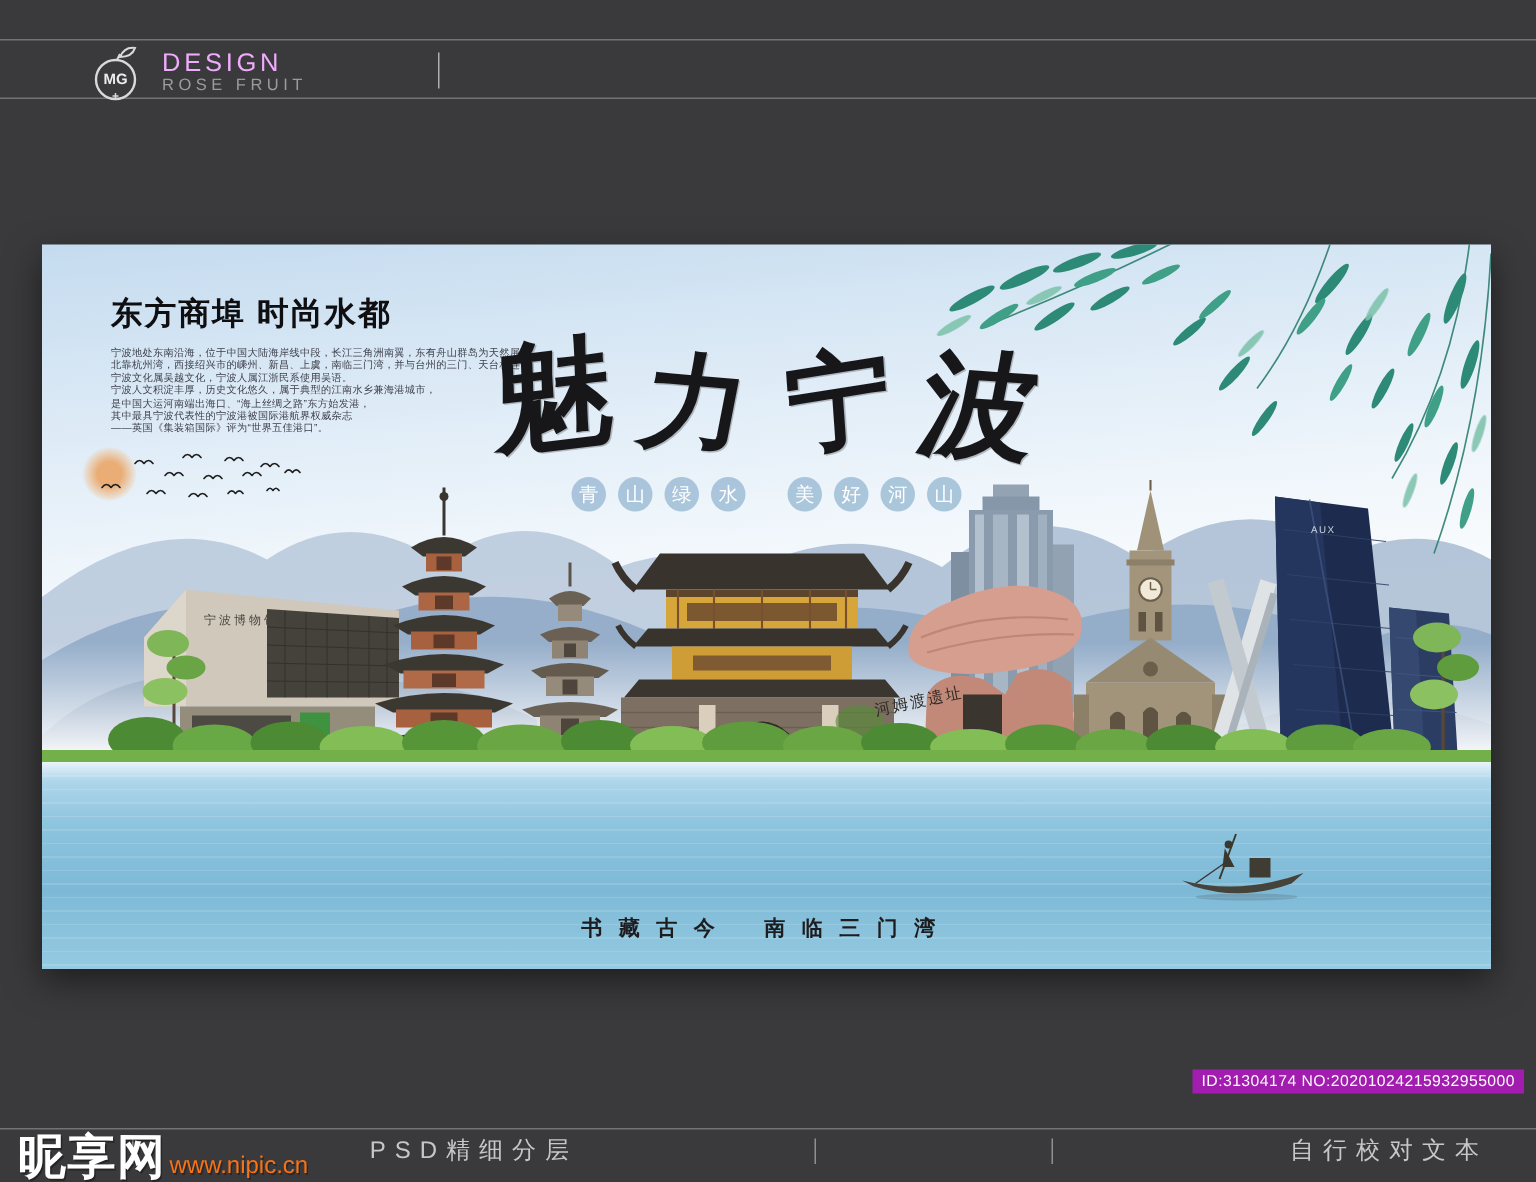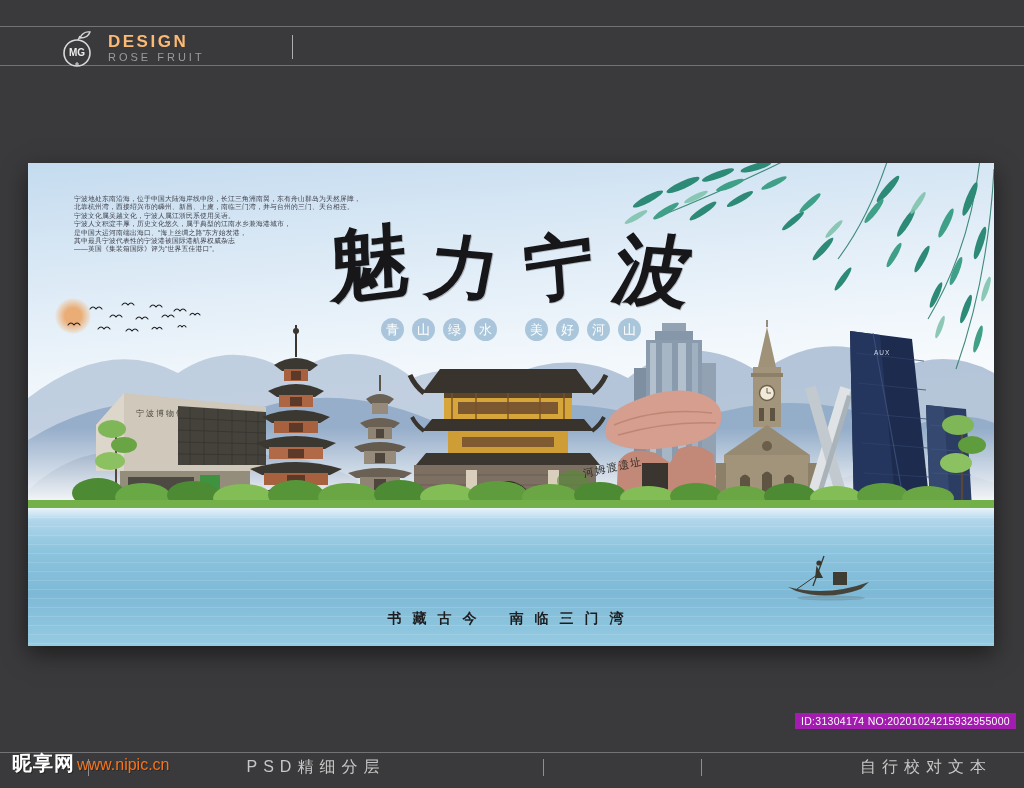--- a/index.html
+++ b/index.html
@@ -6,21 +6,21 @@
   body{
     width:1024px;height:788px;position:relative;overflow:hidden;
     background:#3a3a3c;
     font-family:"Liberation Sans", sans-serif;
     -webkit-font-smoothing:antialiased;
   }
   .hairline{position:absolute;left:0;width:1024px;height:1px;background:#737375;}
   
   .header{position:absolute;left:0;top:27px;width:1024px;height:38px;}
   .logo-wrap{position:absolute;left:56px;top:2px;width:44px;height:40px;}
-  .logo-name{position:absolute;left:108px;top:5px;color:#fdba74;font-size:17px;font-weight:bold;letter-spacing:2.5px;}
+  .logo-name{position:absolute;left:108px;top:5px;color:#f0abfc;font-size:17px;font-weight:normal;letter-spacing:2.5px;}
   .logo-sub{position:absolute;left:108px;top:24px;color:#9b9b9b;font-size:11px;letter-spacing:3px;}
   .brand{position:absolute;left:186px;top:5px;color:#f2f2f2;font-size:24px;font-weight:bold;letter-spacing:5px;}
   .hdr-div{position:absolute;left:292px;top:8px;width:1px;height:24px;background:#aeaeae;}
   .hdr-slogan{position:absolute;left:305px;top:8px;color:#d8d8d8;font-size:20px;font-weight:300;letter-spacing:7px;}
   
   .poster{
     position:absolute;left:28px;top:163px;width:966px;height:483px;overflow:hidden;
     background:linear-gradient(175deg,#c4dbef 0%,#d9e8f5 18%,#eef5fb 38%,#fbfdfe 55%,#f3f9fc 70%);
     box-shadow:0 8px 22px rgba(0,0,0,.5);
   }
@@ -53,21 +53,21 @@
   .shore-glow{position:absolute;left:0;top:-4px;width:966px;height:16px;
     background:linear-gradient(180deg,rgba(255,255,255,.85),rgba(255,255,255,0));}
   .poster-slogan{position:absolute;left:0;top:447px;width:966px;display:flex;justify-content:center;gap:22px;
     font-size:14px;font-weight:600;letter-spacing:11px;color:#1d1d1f;}
   .boat{left:755px;top:392px;}
   
   .footer-items{position:absolute;left:88px;right:32px;top:757px;display:flex;justify-content:space-between;
     align-items:center;color:#c7c7c7;font-size:16px;font-weight:300;letter-spacing:6px;z-index:1;}
   .fdiv{width:1px;height:17px;background:#8f8f8f;}
   .watermark{position:absolute;left:12px;top:750px;z-index:2;white-space:nowrap;}
-  .wm-name{font-size:20px;font-weight:800;color:#ffffff;letter-spacing:1px;text-shadow:1px 1px 0 rgba(0,0,0,.35);}
+  .wm-name{font-size:32px;font-weight:800;color:#ffffff;letter-spacing:1px;text-shadow:1px 1px 0 rgba(0,0,0,.35);}
   .wm-url{font-size:16px;font-weight:400;color:#f97316;margin-left:2px;text-shadow:1px 1px 0 rgba(0,0,0,.3);}
   .id-badge{position:absolute;right:8px;top:713px;background:#a21caf;color:#fafafa;font-size:10.5px;
     padding:2px 6px;letter-spacing:.3px;z-index:3;}
 </style>
 </head>
 <body>
 
 <div class="hairline" style="top:26px"></div>
 <div class="hairline" style="top:65px"></div>
 
@@ -370,20 +370,21 @@
     <ellipse cx="48" cy="43" rx="34" ry="2.4" fill="#3a3a32" opacity=".18"></ellipse>
     <path d="M5 32 Q45 42 86 27 L78 34 Q45 46 13 36 Z" fill="#46443a"></path>
     <rect x="50" y="17" width="14" height="13" fill="#3f3c33"></rect>
     <circle cx="36" cy="8" r="2.6" fill="#3b382f"></circle>
     <path d="M33.5 10.5 L32 23 L40 23 Z" fill="#3b382f"></path>
     <line x1="41" y1="1" x2="30" y2="31" stroke="#3b382f" stroke-width="1.3"></line>
     <line x1="34" y1="20" x2="14" y2="34" stroke="#3b382f" stroke-width="1"></line>
   </svg>
 
   <div class="intro">
+    <div class="intro-heading">东方商埠 时尚水都</div>
     <div class="intro-line">宁波地处东南沿海，位于中国大陆海岸线中段，长江三角洲南翼，东有舟山群岛为天然屏障，</div>
     <div class="intro-line">北靠杭州湾，西接绍兴市的嵊州、新昌、上虞，南临三门湾，并与台州的三门、天台相连。</div>
     <div class="intro-line">宁波文化属吴越文化，宁波人属江浙民系使用吴语。</div>
     <div class="intro-line">宁波人文积淀丰厚，历史文化悠久，属于典型的江南水乡兼海港城市，</div>
     <div class="intro-line">是中国大运河南端出海口、“海上丝绸之路”东方始发港，</div>
     <div class="intro-line">其中最具宁波代表性的宁波港被国际港航界权威杂志</div>
     <div class="intro-line">——英国《集装箱国际》评为“世界五佳港口”。</div>
   </div>
 
   <div class="main-title">

